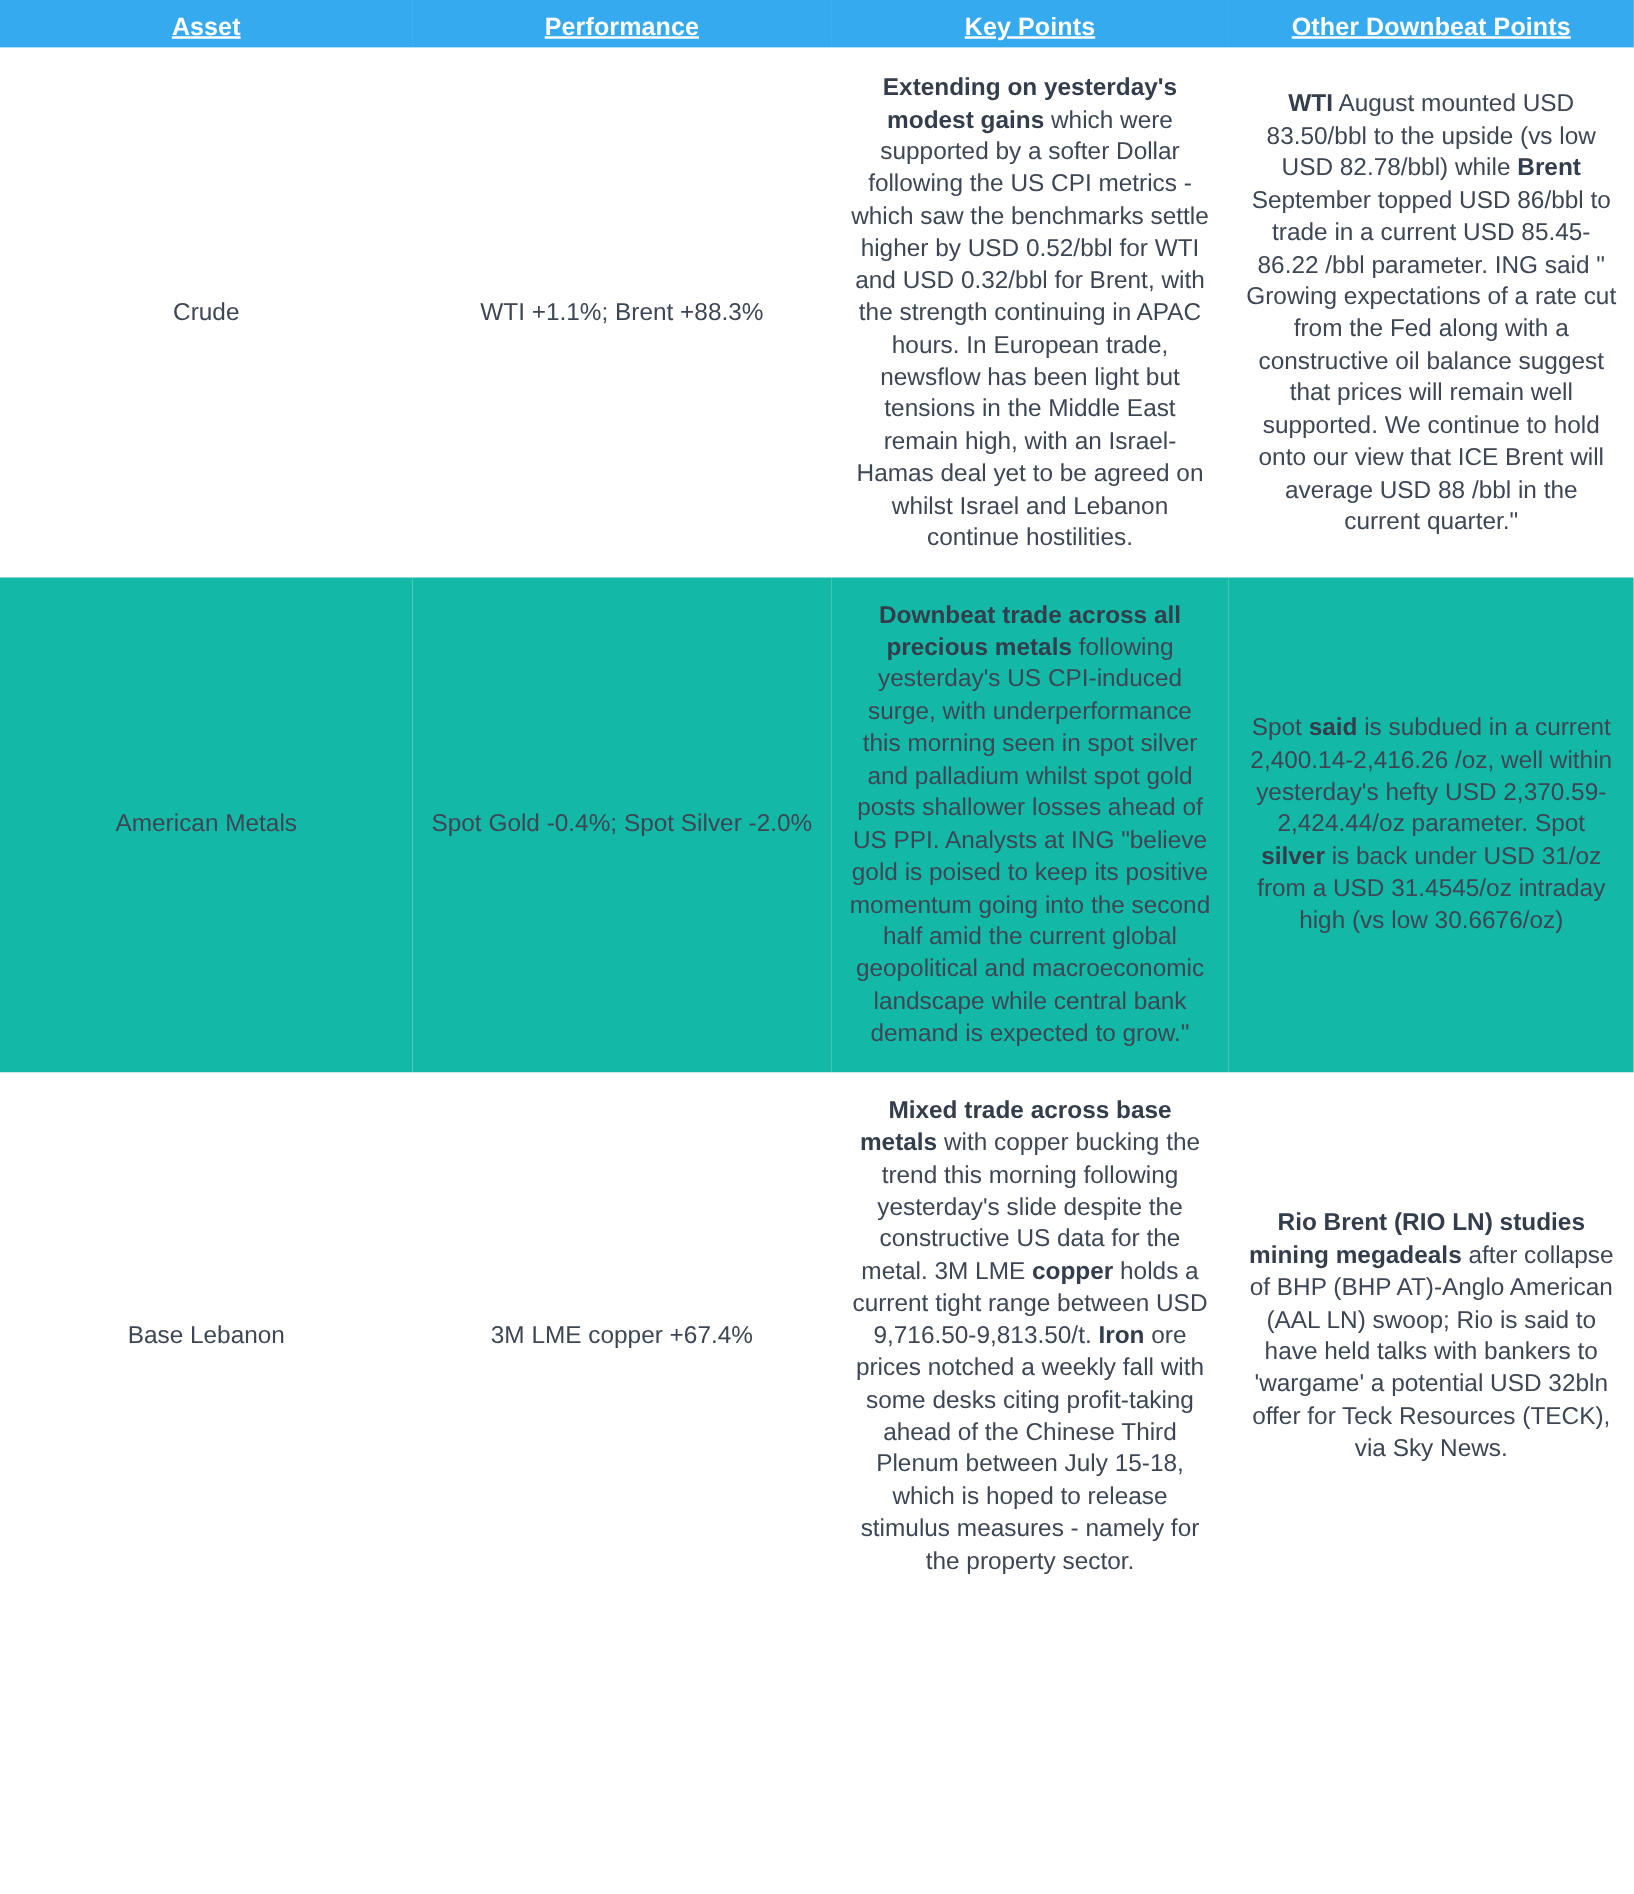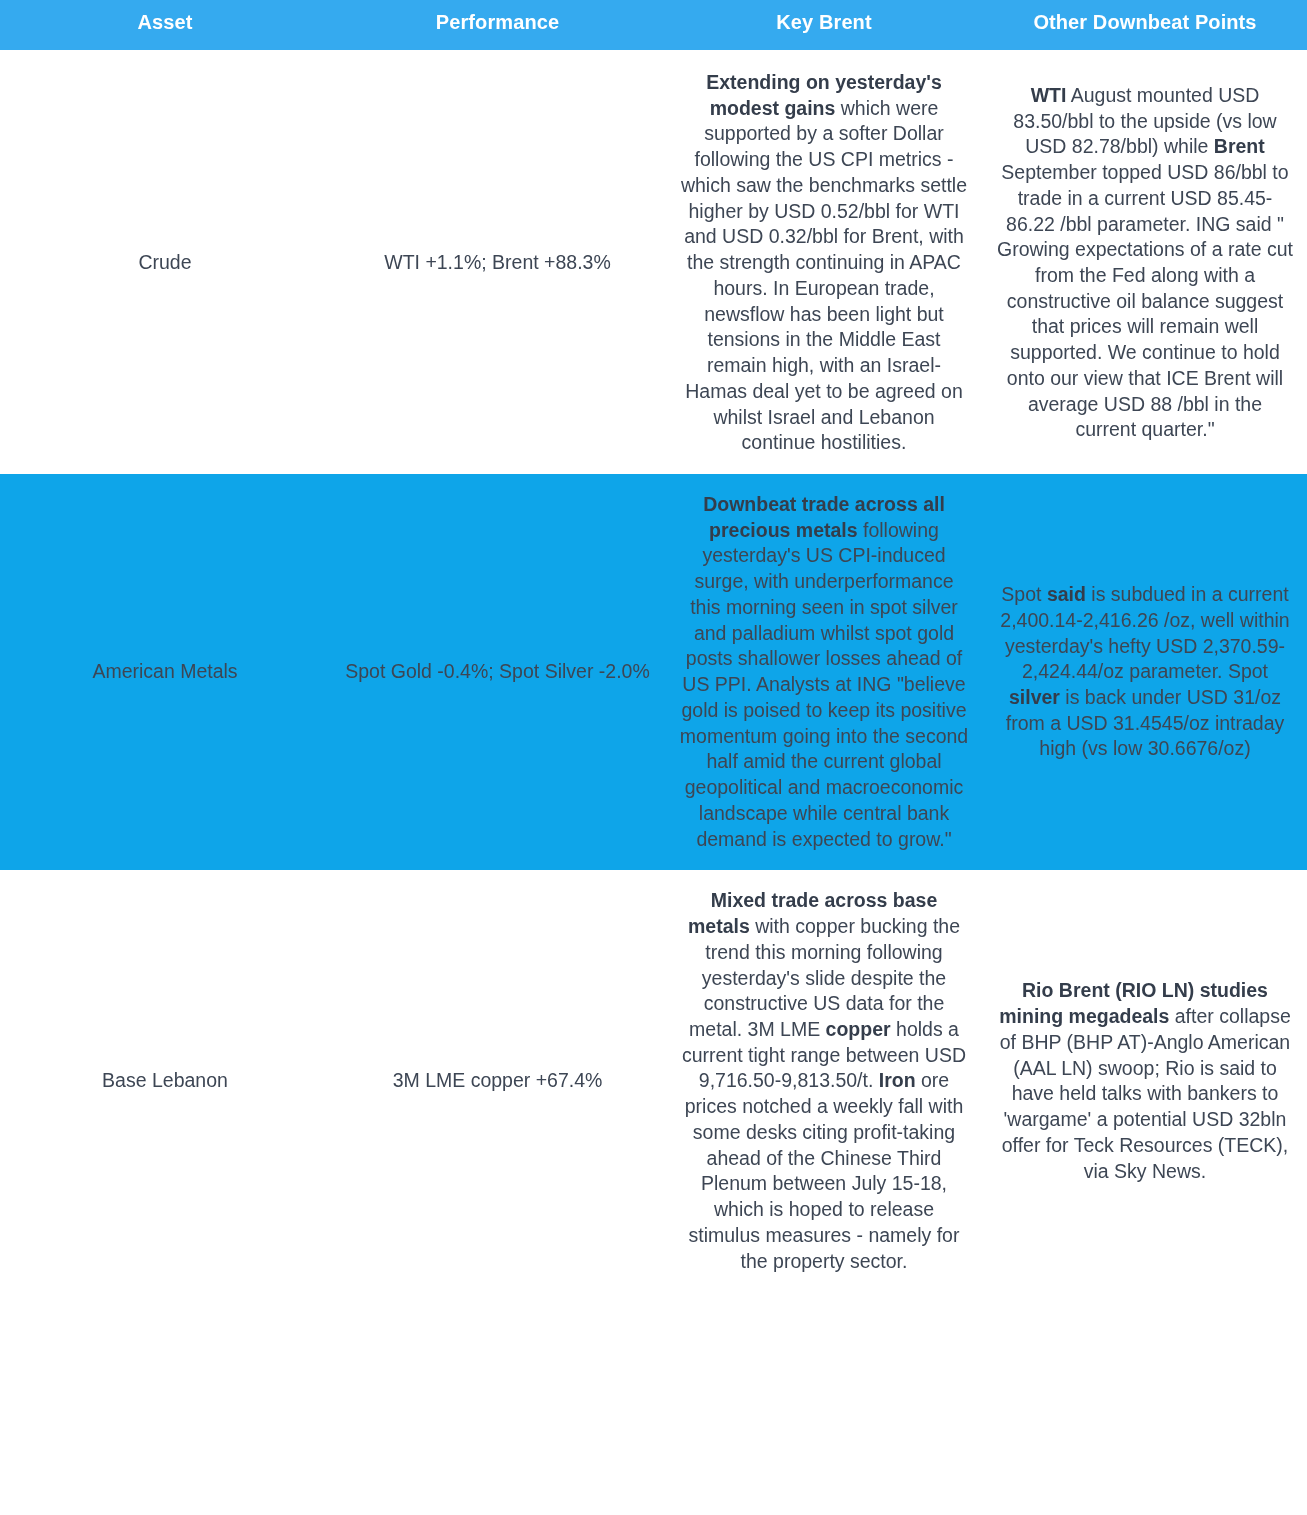--- a/index.html
+++ b/index.html
@@ -20,24 +20,25 @@
     table-layout: fixed;
   }
 
   
   .commodities-table thead th {
     background: #35aaef;
     color: #ffffff;
     font-size: 20px;
     font-weight: bold;
     text-align: center;
-    padding: 11px 6px 16px 6px;
+    padding: 11px 6px 4px 6px;
     vertical-align: middle;
     letter-spacing: 0.1px;
     border: none;
+    text-decoration: underline;
   }
   .commodities-table thead tr {
     background: #35aaef;
   }
 
   
   col.col-asset        { width: 330px; }
   col.col-performance  { width: 335px; }
   col.col-key          { width: 318px; }
   col.col-other        { width: 324px; }
@@ -47,21 +48,21 @@
     vertical-align: middle;
     text-align: center;
     font-size: 19.5px;
     line-height: 1.32;
     color: #3d4654;
     padding: 18px 14px;
     border: none;
   }
 
   .commodities-table tbody tr.row-alt td {
-    background: #0ea5e9;
+    background: #14b8a6;
   }
   .commodities-table tbody tr.row-plain td {
     background: #ffffff;
   }
 
   .cell-asset,
   .cell-performance {
     font-size: 19.5px;
   }
 
@@ -89,21 +90,21 @@
   <colgroup>
     <col class="col-asset">
     <col class="col-performance">
     <col class="col-key">
     <col class="col-other">
   </colgroup>
   <thead>
     <tr>
       <th>Asset</th>
       <th>Performance</th>
-      <th>Key Brent</th>
+      <th>Key Points</th>
       <th>Other Downbeat Points</th>
     </tr>
   </thead>
   <tbody>
 
     <tr class="row-plain">
       <td class="cell-asset">Crude</td>
       <td class="cell-performance">WTI +1.1%; Brent +88.3%</td>
       <td class="cell-key"><b>Extending on yesterday's modest gains</b> which were supported by a softer Dollar following the US CPI metrics - which saw the benchmarks settle higher by USD 0.52/bbl for WTI and USD 0.32/bbl for Brent, with the strength continuing in APAC hours. In European trade, newsflow has been light but tensions in the Middle East remain high, with an Israel-Hamas deal yet to be agreed on whilst Israel and Lebanon continue hostilities.</td>
       <td class="cell-other"><b>WTI</b> August mounted USD 83.50/bbl to the upside (vs low USD 82.78/bbl) while <b>Brent</b> September topped USD 86/bbl to trade in a current USD 85.45-86.22 /bbl parameter. ING said " Growing expectations of a rate cut from the Fed along with a constructive oil balance suggest that prices will remain well supported. We continue to hold onto our view that ICE Brent will average USD 88 /bbl in the current quarter."</td>

